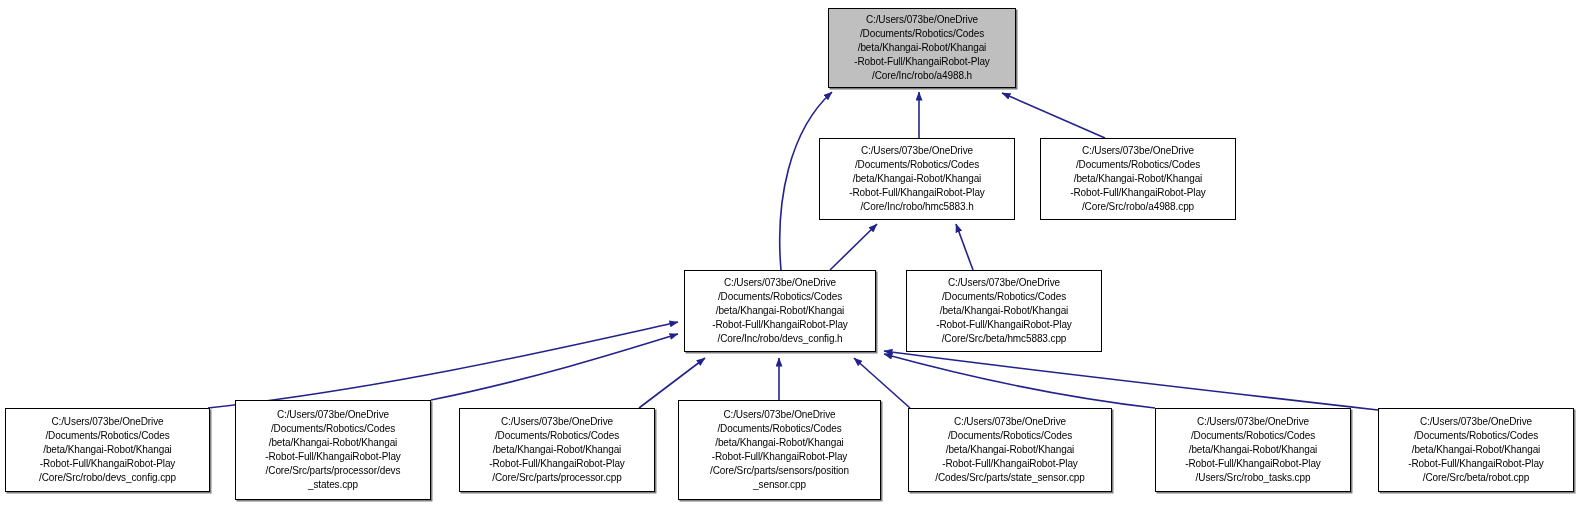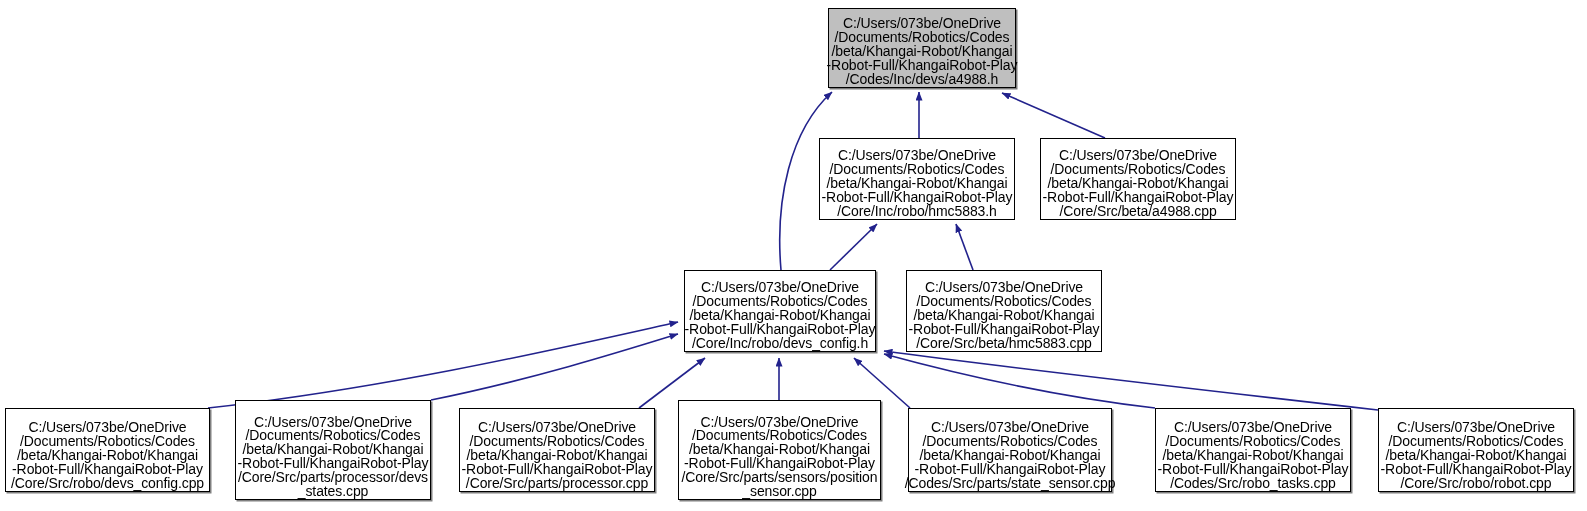--- a/index.html
+++ b/index.html
@@ -24,26 +24,26 @@
     width: 1587px;
     height: 511px;
   }
   .node-box {
     position: absolute;
     box-sizing: border-box;
     border: 1px solid #000000;
     background: #ffffff;
     color: #000000;
     font-family: "Liberation Sans", sans-serif;
-    font-size: 14px;
+    font-size: 10px;
     line-height: 13.9px;
     text-align: center;
     display: flex;
     flex-direction: column;
-    justify-content: flex-end;
+    justify-content: center;
     align-items: center;
     white-space: pre;
     letter-spacing: -0.1px;
   }
   .node-box.root {
     background: #bfbfbf;
     border: 1px solid #000000;
     box-shadow: 1.5px 1.5px 0 0 #7a7a7a;
   }
   .node-box.shadowed {
@@ -91,37 +91,37 @@
 
       <path d="M 1378 410 C 1220 392, 1010 368, 884 351" marker-end="url(#arrowhead)"></path>
     </g>
   </svg>
 
   <div class="node-box root" style="left:828px; top:8px; width:188px; height:80px;">
     <span class="node-label">C:/Users/073be/OneDrive</span>
     <span class="node-label">/Documents/Robotics/Codes</span>
     <span class="node-label">/beta/Khangai-Robot/Khangai</span>
     <span class="node-label">-Robot-Full/KhangaiRobot-Play</span>
-    <span class="node-label">/Codes/Inc/devs/a4988.h</span>
+    <span class="node-label">/Core/Inc/robo/a4988.h</span>
   </div>
 
   <div class="node-box" style="left:819px; top:138px; width:196px; height:82px;">
     <span class="node-label">C:/Users/073be/OneDrive</span>
     <span class="node-label">/Documents/Robotics/Codes</span>
     <span class="node-label">/beta/Khangai-Robot/Khangai</span>
     <span class="node-label">-Robot-Full/KhangaiRobot-Play</span>
     <span class="node-label">/Core/Inc/robo/hmc5883.h</span>
   </div>
 
   <div class="node-box" style="left:1040px; top:138px; width:196px; height:82px;">
     <span class="node-label">C:/Users/073be/OneDrive</span>
     <span class="node-label">/Documents/Robotics/Codes</span>
     <span class="node-label">/beta/Khangai-Robot/Khangai</span>
     <span class="node-label">-Robot-Full/KhangaiRobot-Play</span>
-    <span class="node-label">/Core/Src/beta/a4988.cpp</span>
+    <span class="node-label">/Core/Src/robo/a4988.cpp</span>
   </div>
 
   <div class="node-box shadowed" style="left:684px; top:270px; width:192px; height:82px;">
     <span class="node-label">C:/Users/073be/OneDrive</span>
     <span class="node-label">/Documents/Robotics/Codes</span>
     <span class="node-label">/beta/Khangai-Robot/Khangai</span>
     <span class="node-label">-Robot-Full/KhangaiRobot-Play</span>
     <span class="node-label">/Core/Inc/robo/devs_config.h</span>
   </div>
 
@@ -173,24 +173,24 @@
     <span class="node-label">/beta/Khangai-Robot/Khangai</span>
     <span class="node-label">-Robot-Full/KhangaiRobot-Play</span>
     <span class="node-label">/Codes/Src/parts/state_sensor.cpp</span>
   </div>
 
   <div class="node-box shadowed" style="left:1155px; top:408px; width:196px; height:84px;">
     <span class="node-label">C:/Users/073be/OneDrive</span>
     <span class="node-label">/Documents/Robotics/Codes</span>
     <span class="node-label">/beta/Khangai-Robot/Khangai</span>
     <span class="node-label">-Robot-Full/KhangaiRobot-Play</span>
-    <span class="node-label">/Codes/Src/robo_tasks.cpp</span>
+    <span class="node-label">/Users/Src/robo_tasks.cpp</span>
   </div>
 
   <div class="node-box shadowed" style="left:1378px; top:408px; width:196px; height:84px;">
     <span class="node-label">C:/Users/073be/OneDrive</span>
     <span class="node-label">/Documents/Robotics/Codes</span>
     <span class="node-label">/beta/Khangai-Robot/Khangai</span>
     <span class="node-label">-Robot-Full/KhangaiRobot-Play</span>
-    <span class="node-label">/Core/Src/robo/robot.cpp</span>
+    <span class="node-label">/Core/Src/beta/robot.cpp</span>
   </div>
 
 </div>
 
 </body></html>

